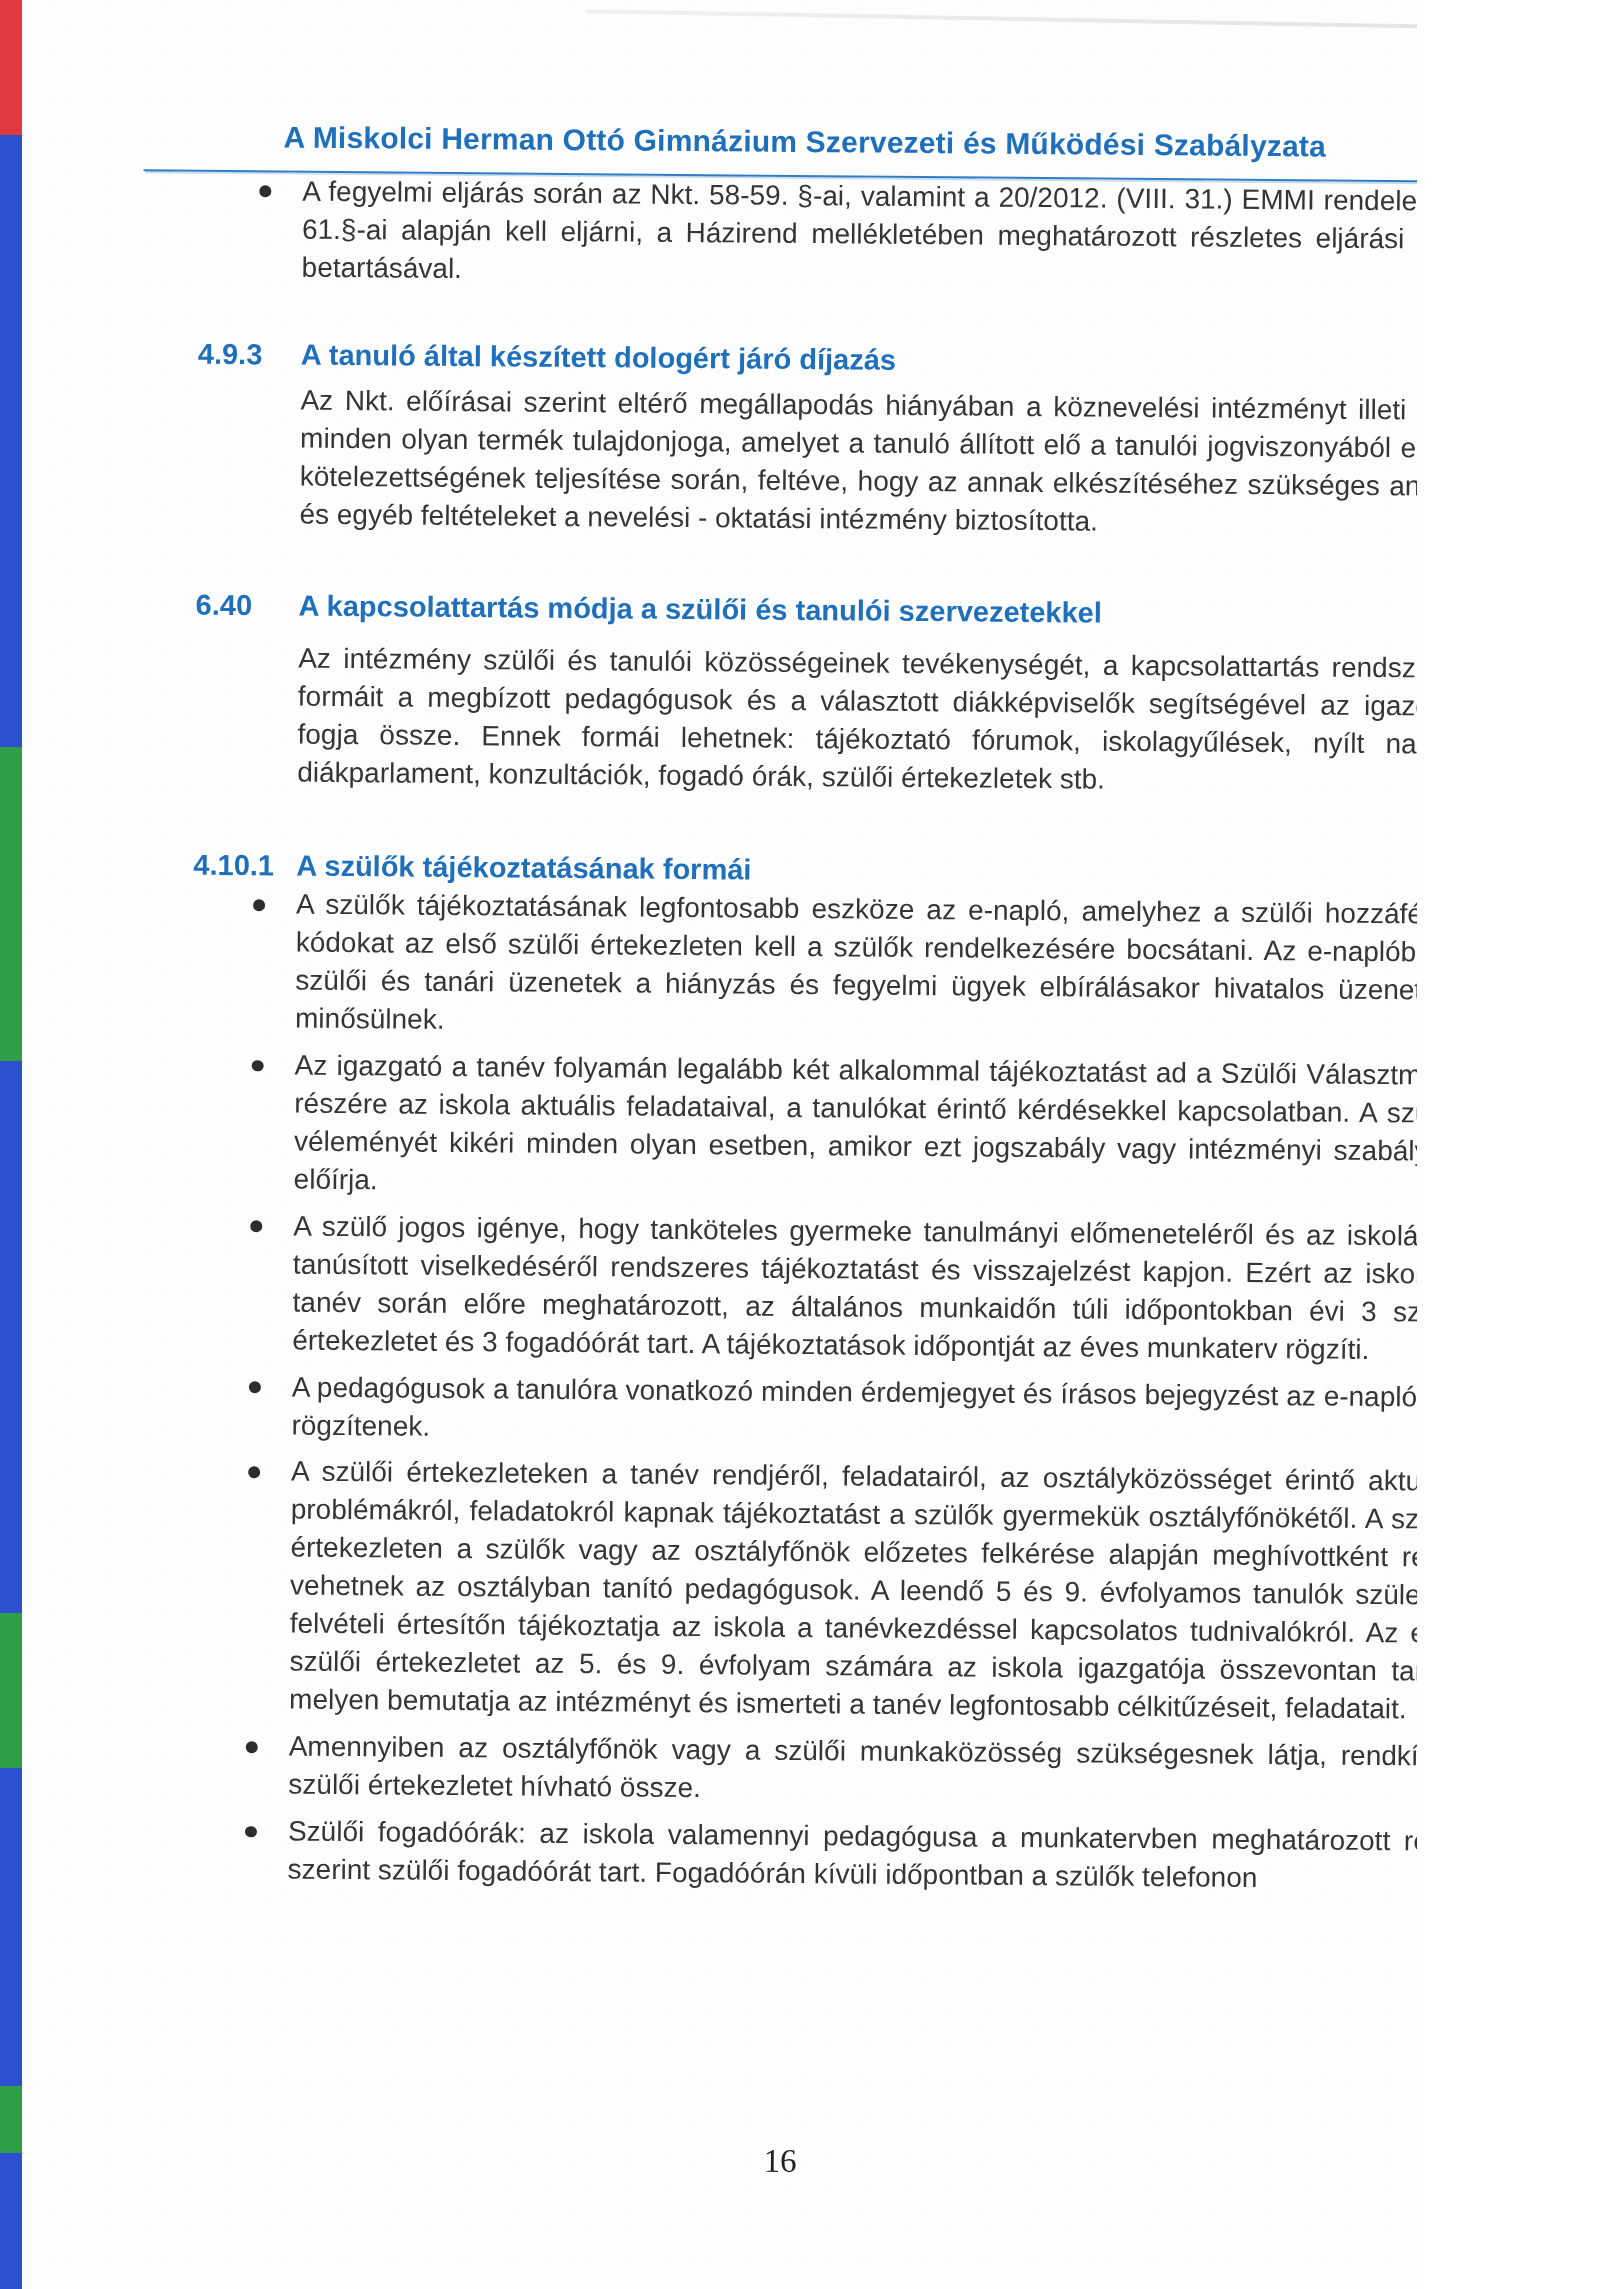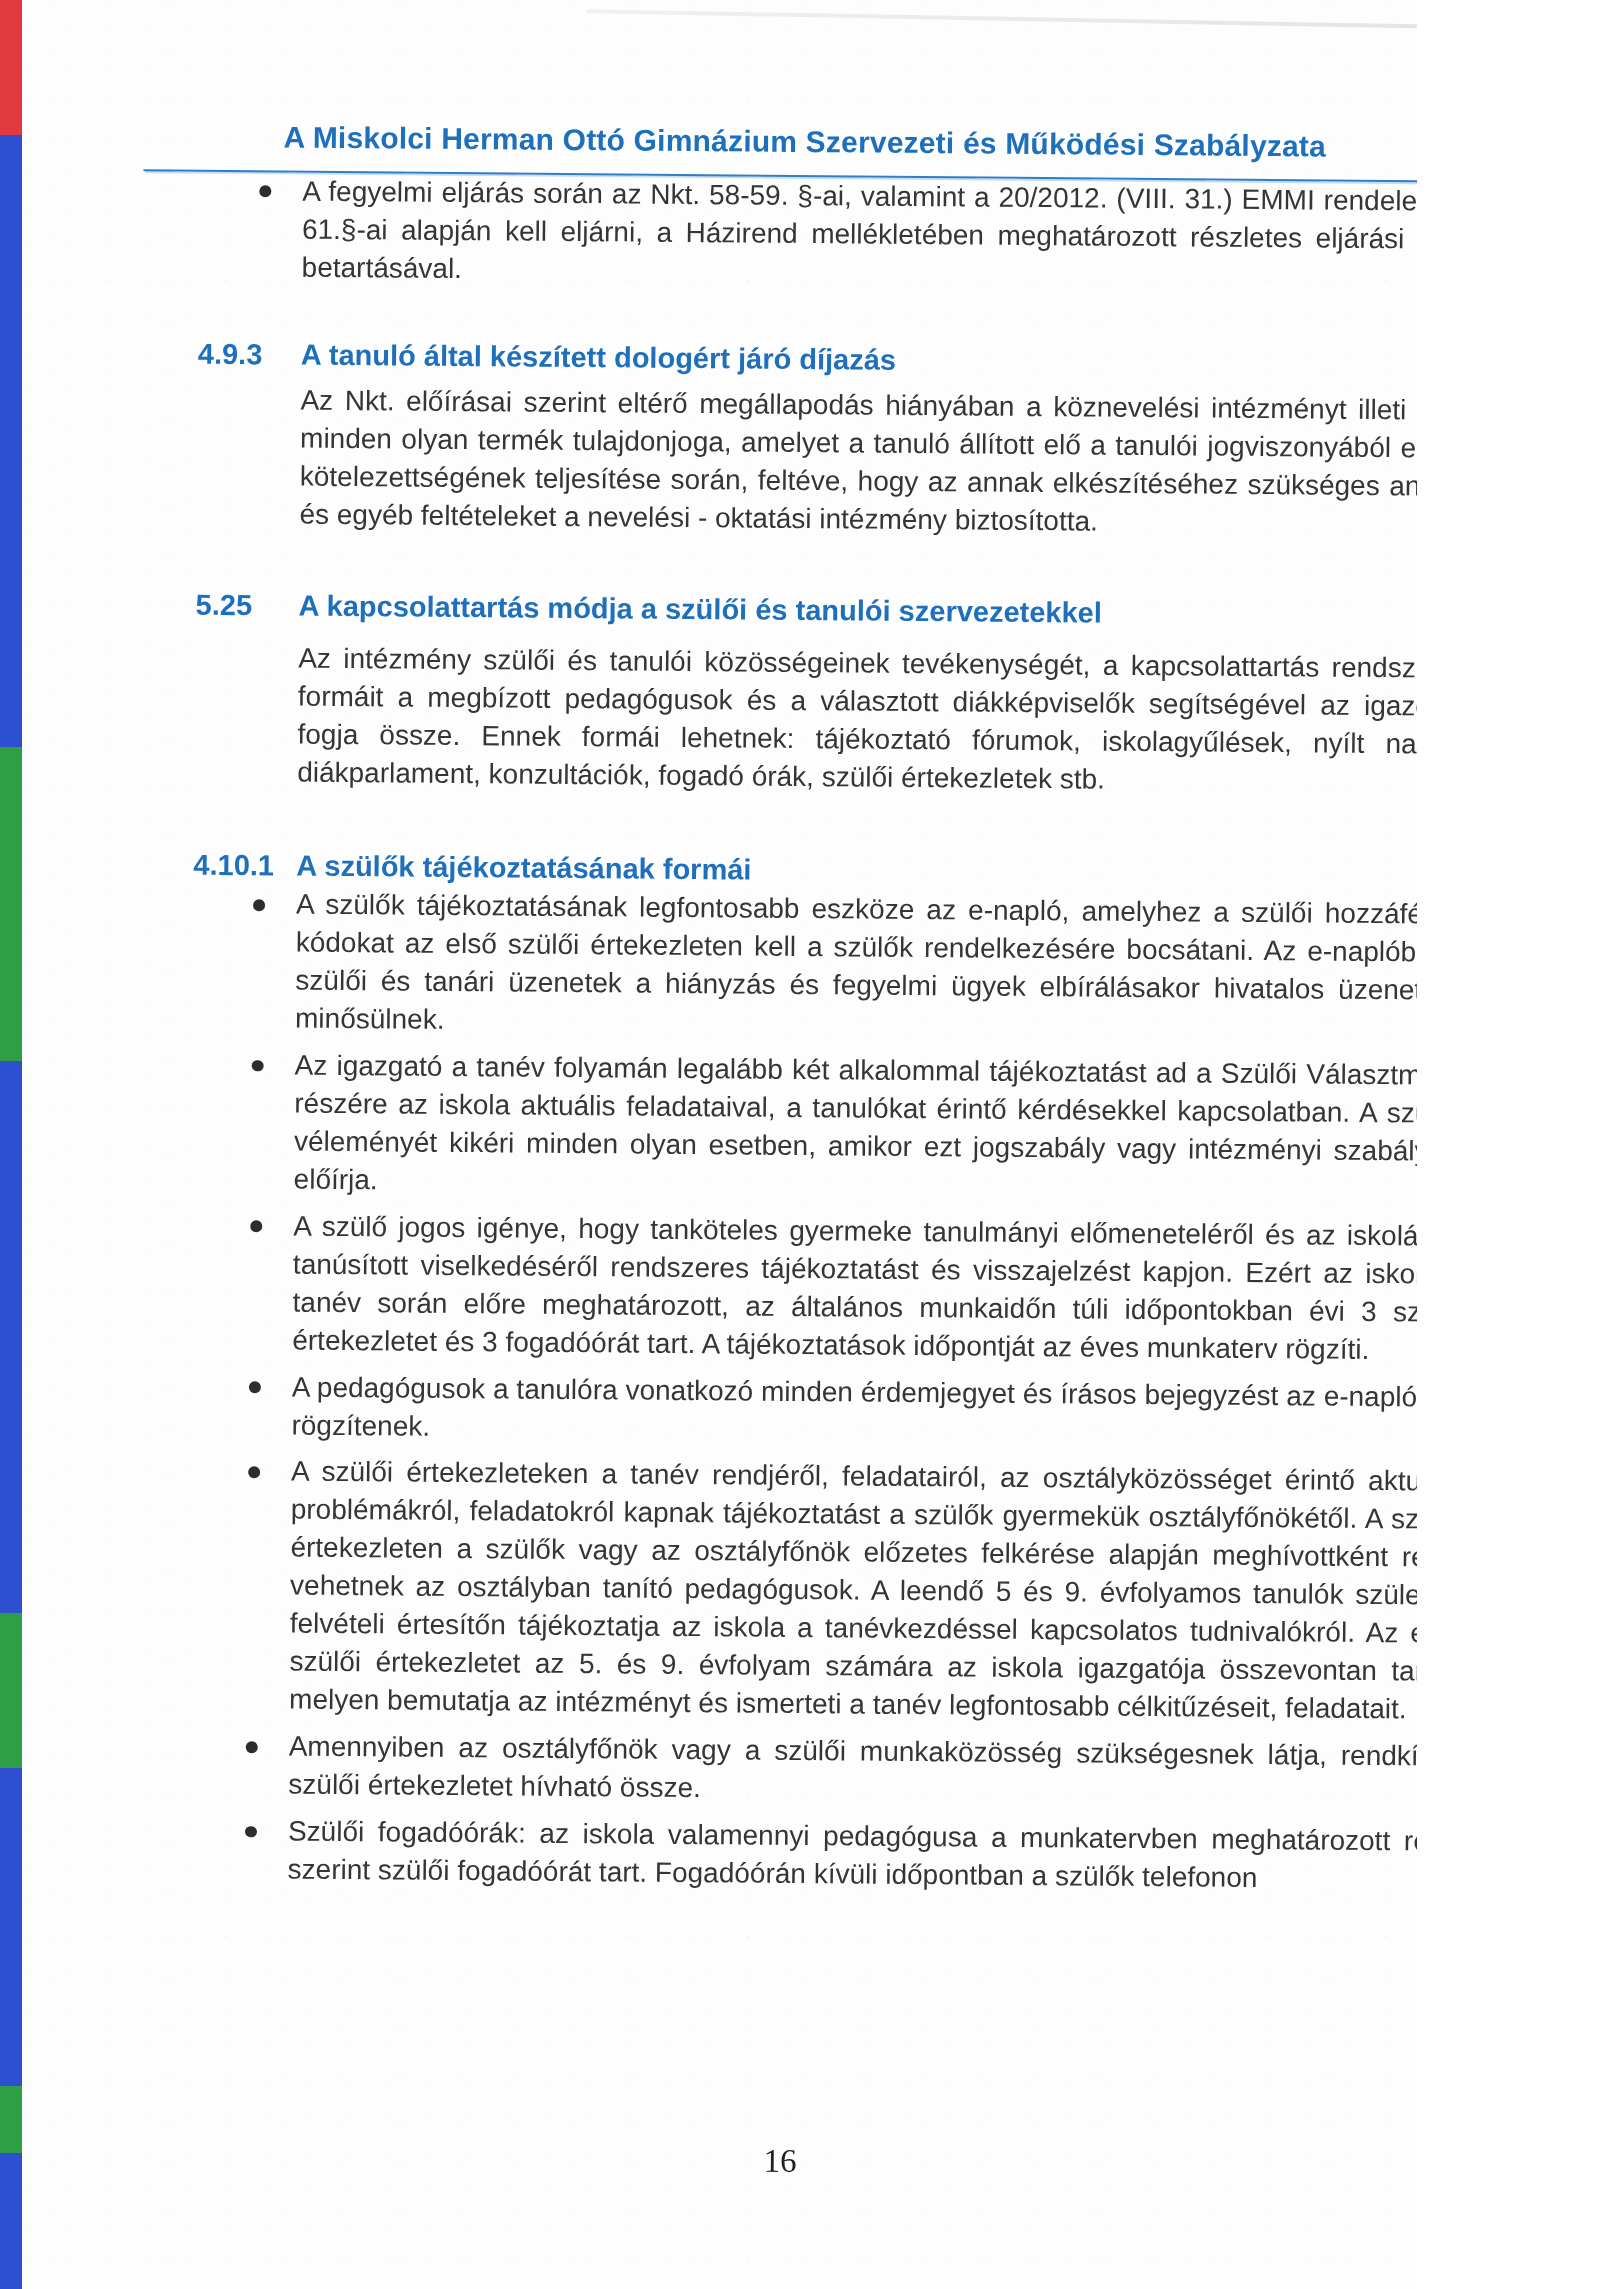--- a/index.html
+++ b/index.html
@@ -109,21 +109,21 @@
         </li>
       </ul>
 
       <div class="sec-head h1">
         <span class="sec-num">4.9.3</span>
         <span class="sec-title">A tanuló által készített dologért járó díjazás</span>
       </div>
       <div class="sec-par p1">Az Nkt. előírásai szerint eltérő megállapodás hiányában a köznevelési intézményt illeti meg minden olyan termék tulajdonjoga, amelyet a tanuló állított elő a tanulói jogviszonyából eredő kötelezettségének teljesítése során, feltéve, hogy az annak elkészítéséhez szükséges anyagi és egyéb feltételeket a nevelési - oktatási intézmény biztosította.</div>
 
       <div class="sec-head h2">
-        <span class="sec-num">5.25</span>
+        <span class="sec-num">6.40</span>
         <span class="sec-title">A kapcsolattartás módja a szülői és tanulói szervezetekkel</span>
       </div>
       <div class="sec-par p2">Az intézmény szülői és tanulói közösségeinek tevékenységét, a kapcsolattartás rendszeres formáit a megbízott pedagógusok és a választott diákképviselők segítségével az igazgató fogja össze. Ennek formái lehetnek: tájékoztató fórumok, iskolagyűlések, nyílt napok, diákparlament, konzultációk, fogadó órák, szülői értekezletek stb.</div>
 
       <div class="sec-head h3">
         <span class="sec-num">4.10.1</span>
         <span class="sec-title">A szülők tájékoztatásának formái</span>
       </div>
 
       <ul class="bullets sub-bullets">

